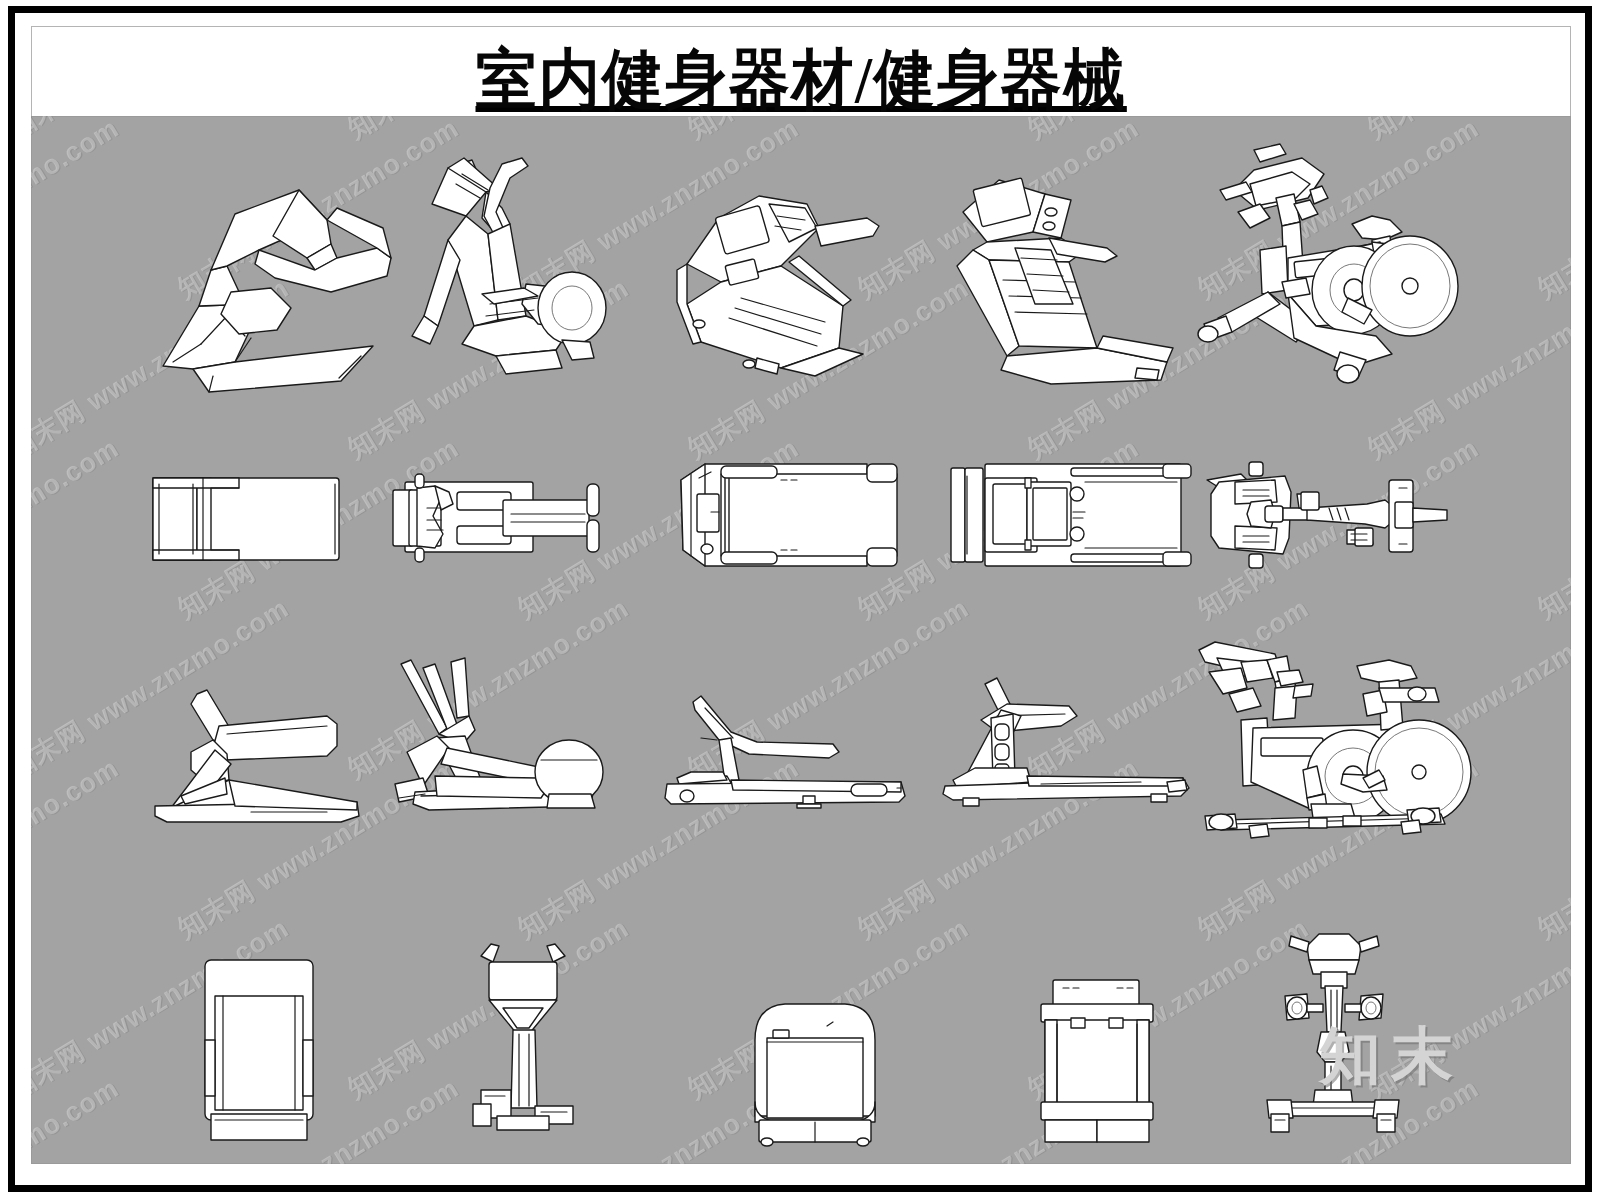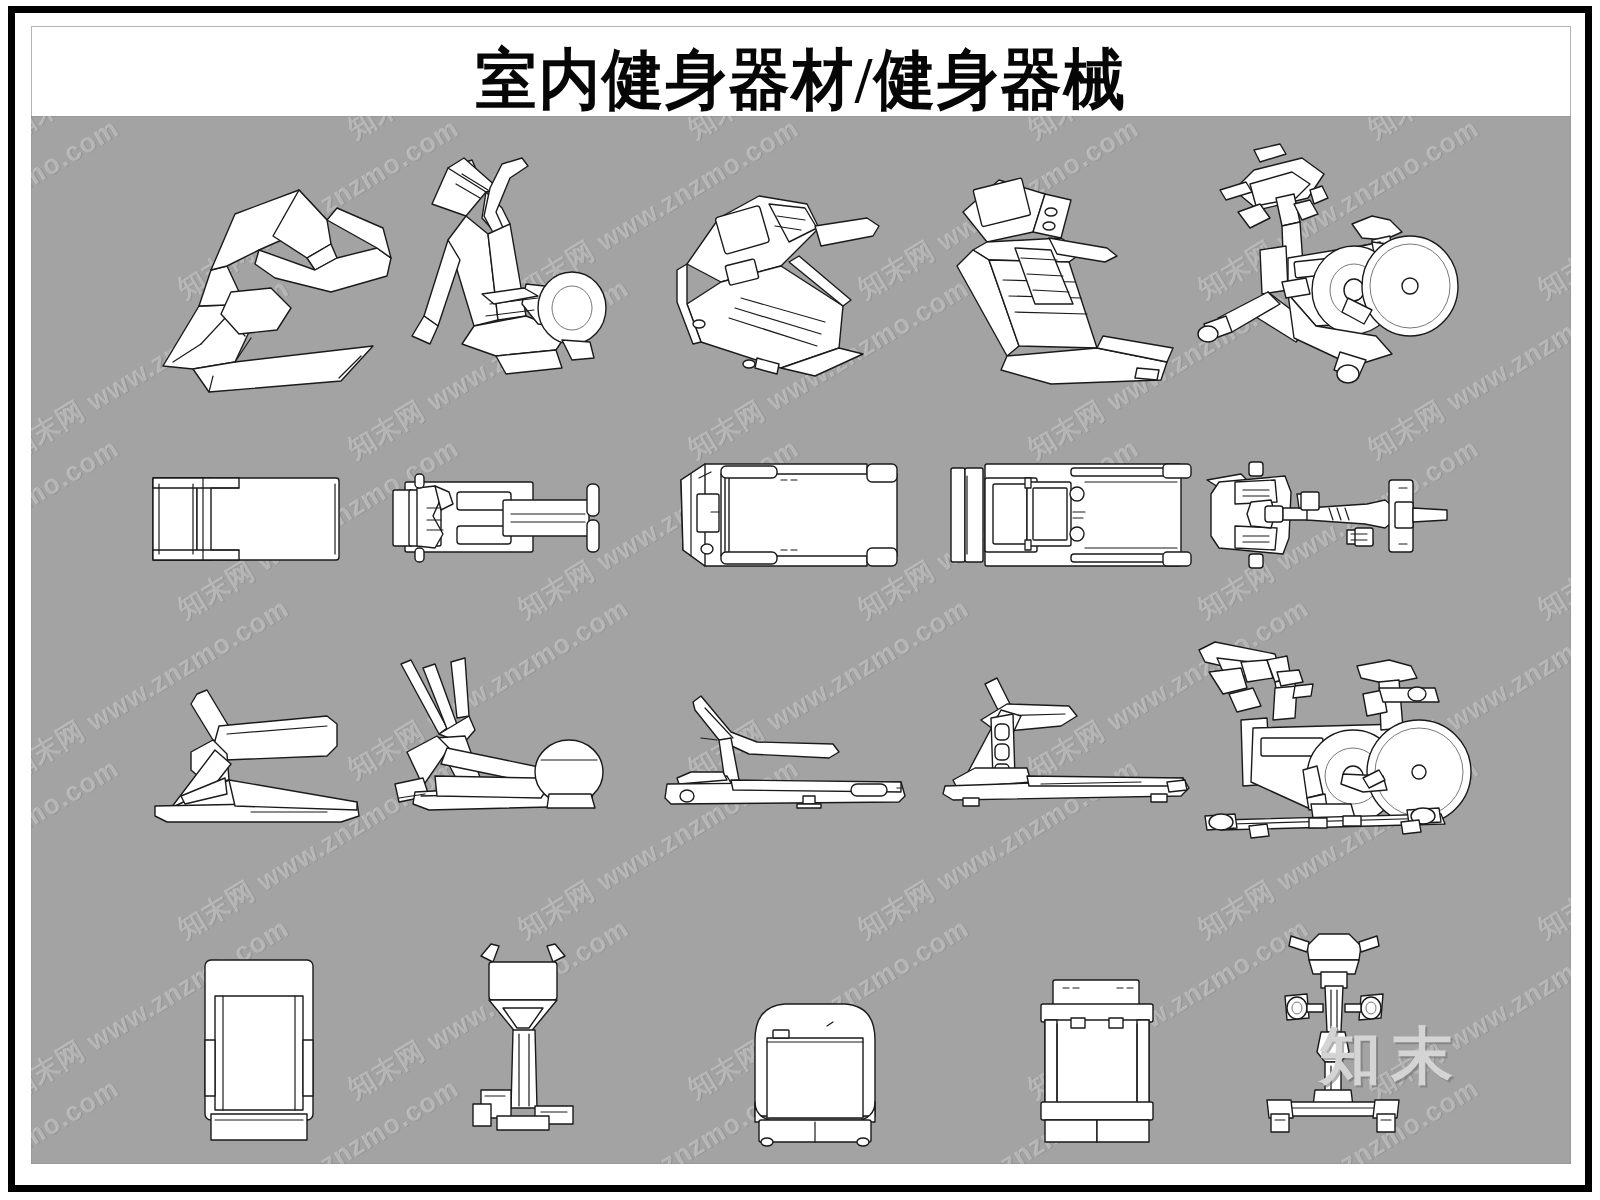--- a/index.html
+++ b/index.html
@@ -14,21 +14,21 @@
   }
   
   .outer-frame{
     position:absolute;left:8px;top:6px;width:1584px;height:1186px;
     border:7px solid #000000;box-sizing:border-box;background:#ffffff;
   }
   
   .title-band{
     position:absolute;left:31px;top:26px;width:1540px;height:108px;
     background:#ffffff;border:1px solid #b4b4b4;box-sizing:border-box;
-    display:flex;align-items:center;justify-content:center;overflow:hidden;
+    display:flex;align-items:center;justify-content:center;overflow:hidden;text-decoration:underline;
   }
   .title-text{
     font-family:"Liberation Serif","DejaVu Serif",serif;
     font-size:66px;line-height:1;font-weight:700;color:#060606;
     letter-spacing:2px;white-space:nowrap;
     transform:scaleX(0.93);
   }
   
   .panel{
     position:absolute;left:31px;top:116px;width:1540px;height:1048px;

